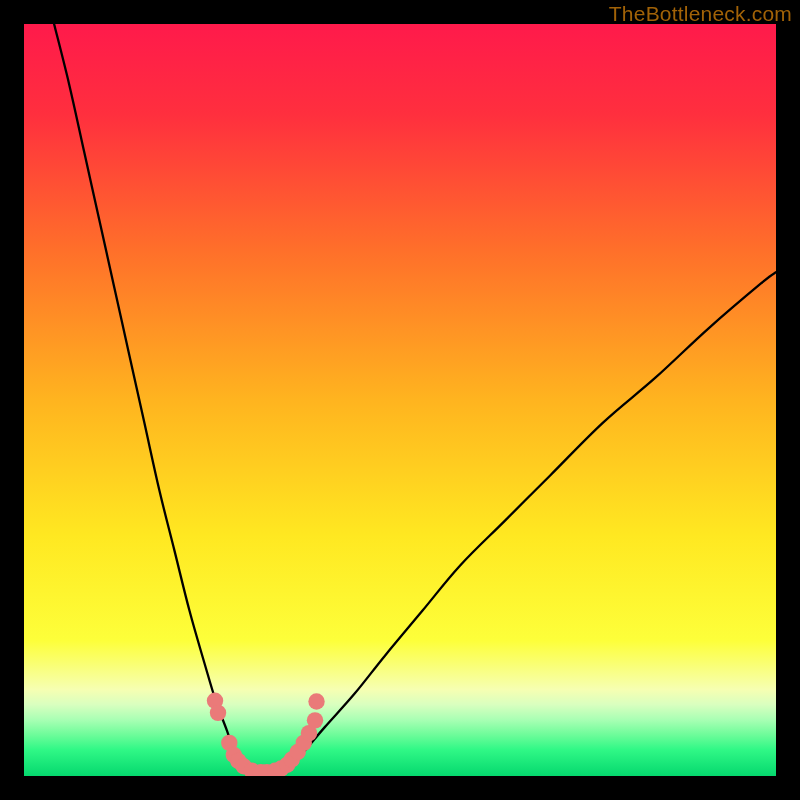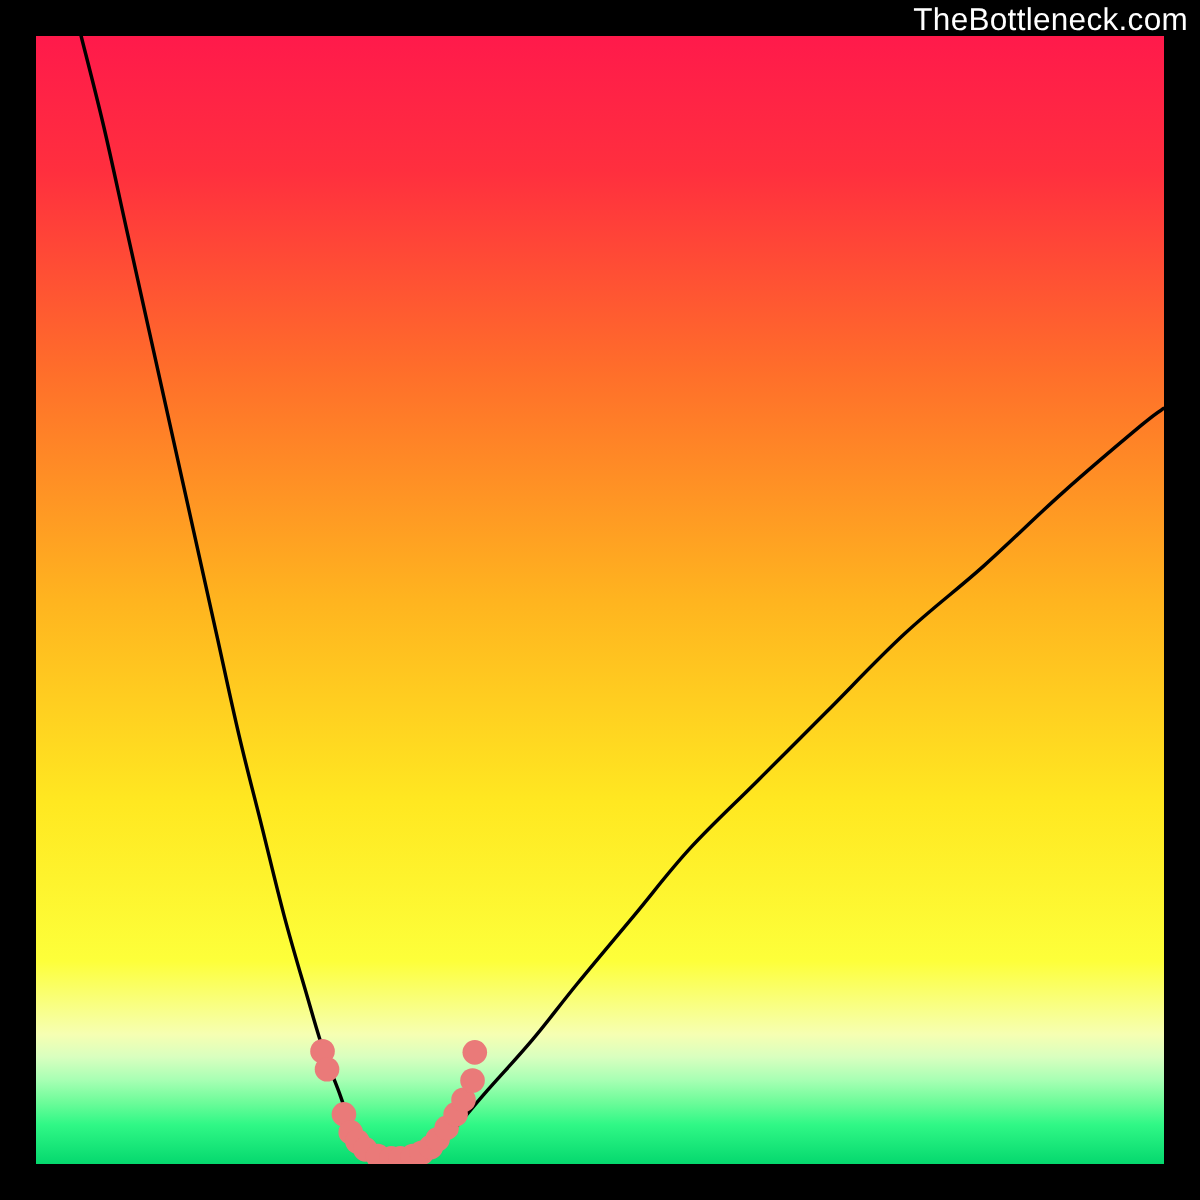--- a/index.html
+++ b/index.html
@@ -23,21 +23,21 @@
     position: absolute;
     left: 0;
     top: 0;
     width: 752px;
     height: 752px;
   }
   .watermark {
     position: absolute;
     top: 2px;
     right: 8px;
-    color: #ffffff;
+    color: #a16207;
     font-size: 21px;
     font-weight: 500;
     letter-spacing: 0.2px;
   }
 </style>
 </head>
 <body>
 
 <div class="watermark">TheBottleneck.com</div>
 

